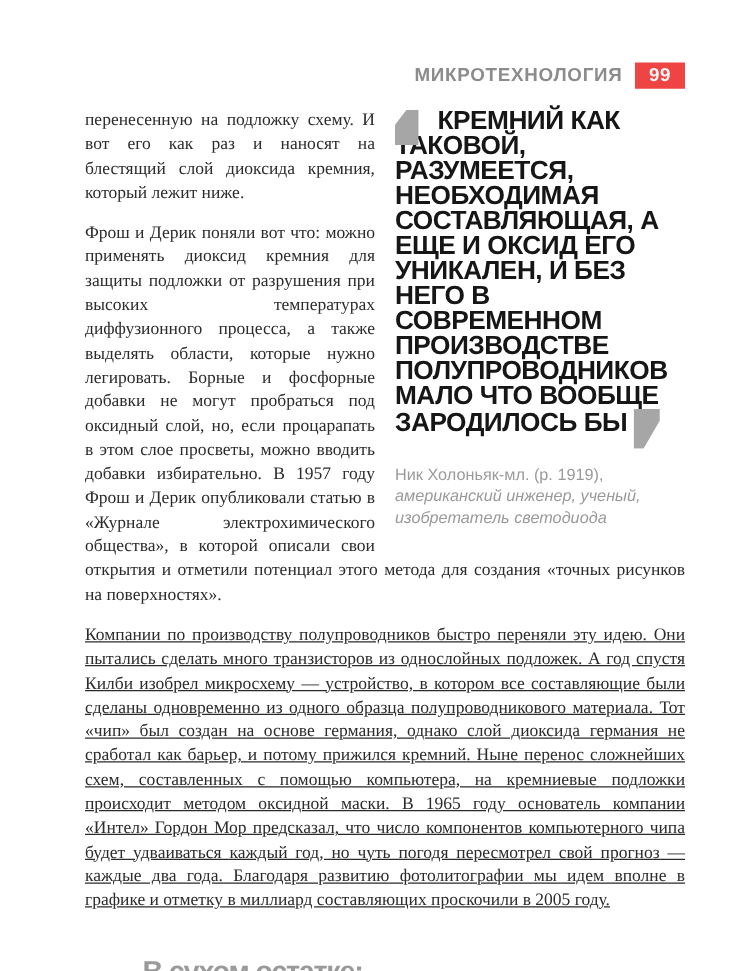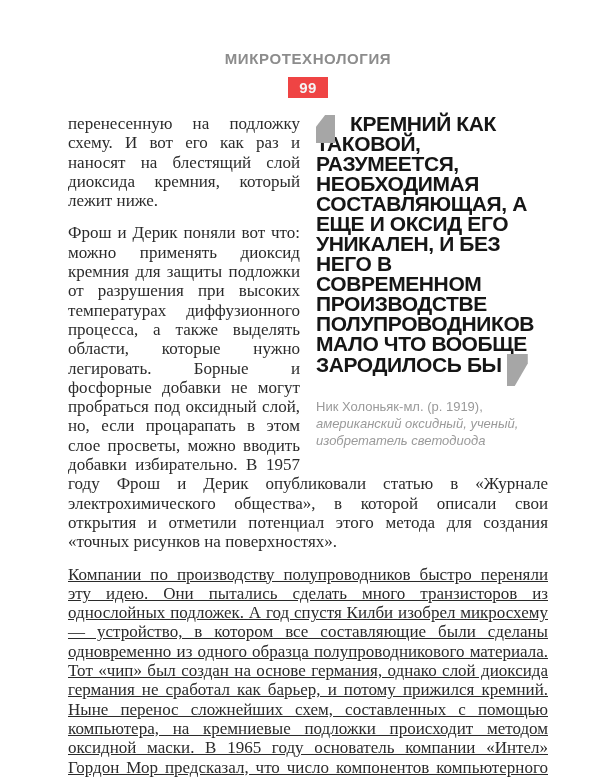--- a/index.html
+++ b/index.html
@@ -17,21 +17,20 @@
     position: relative;
   }
   
   .header {
     display: flex;
     justify-content: flex-end;
     align-items: center;
     gap: 10px;
     margin-bottom: 16px;
     font-family: "Liberation Sans", sans-serif;
-    flex-direction: column;
   }
   .header .section {
     color: #8c8c8c;
     font-weight: bold;
     font-size: 15px;
     letter-spacing: 0.6px;
   }
   .header .pagebox {
     background: #ef4444;
     color: #f4f4f4;
@@ -76,21 +75,21 @@
   .attribution {
     margin-top: 12px;
     color: #9a9a9a;
     font-size: 13px;
     line-height: 17px;
   }
   .attribution .role { font-style: italic; }
   
   .body-text p {
     margin: 0 0 13px 0;
-    font-size: 17px;
+    font-size: 14px;
     line-height: 19.3px;
     text-align: justify;
   }
   .body-text p:last-child { margin-bottom: 0; text-decoration: underline; }
   
   .summary {
     clear: both;
     width: 405px;
     margin-top: 32px;
     font-family: "Liberation Sans", sans-serif;
@@ -121,21 +120,21 @@
   </div>
 
   <div class="content">
 
     <div class="quote-block">
       <div class="quote-text">
         <span class="qmark open"></span><span>КРЕМНИЙ КАК ТАКОВОЙ, РАЗУМЕЕТСЯ, НЕОБХОДИМАЯ СОСТАВЛЯЮЩАЯ, А ЕЩЕ И ОКСИД ЕГО УНИКАЛЕН, И БЕЗ НЕГО В СОВРЕМЕННОМ ПРОИЗВОДСТВЕ ПОЛУПРОВОДНИКОВ МАЛО ЧТО ВООБЩЕ ЗАРОДИЛОСЬ БЫ</span><span class="qmark close"></span>
       </div>
       <div class="attribution">
         <div class="name">Ник Холоньяк-мл. (р. 1919),</div>
-        <div class="role">американский оксидный, ученый, изобретатель светодиода</div>
+        <div class="role">американский инженер, ученый, изобретатель светодиода</div>
       </div>
     </div>
 
     <div class="body-text">
       <p>перенесенную на подложку схему. И вот его как раз и наносят на блестящий слой диоксида кремния, который лежит ниже.</p>
       <p>Фрош и Дерик поняли вот что: можно применять диоксид кремния для защиты подложки от разрушения при высоких температурах диффузионного процесса, а также выделять области, которые нужно легировать. Борные и фосфорные добавки не могут пробраться под оксидный слой, но, если процарапать в этом слое просветы, можно вводить добавки избирательно. В 1957 году Фрош и Дерик опубликовали статью в «Журнале электрохимического общества», в которой описали свои открытия и отметили потенциал этого метода для создания «точных рисунков на поверхностях».</p>
       <p>Компании по производству полупроводников быстро переняли эту идею. Они пытались сделать много транзисторов из однослойных подложек. А год спустя Килби изобрел микросхему — устройство, в котором все составляющие были сделаны одновременно из одного образца полупроводникового материала. Тот «чип» был создан на основе германия, однако слой диоксида германия не сработал как барьер, и потому прижился кремний. Ныне перенос сложнейших схем, составленных с помощью компьютера, на кремниевые подложки происходит методом оксидной маски. В 1965 году основатель компании «Интел» Гордон Мор предсказал, что число компонентов компьютерного чипа будет удваиваться каждый год, но чуть погодя пересмотрел свой прогноз — каждые два года. Благодаря развитию фотолитографии мы идем вполне в графике и отметку в миллиард составляющих проскочили в 2005 году.</p>
     </div>
 
     <div class="summary">

